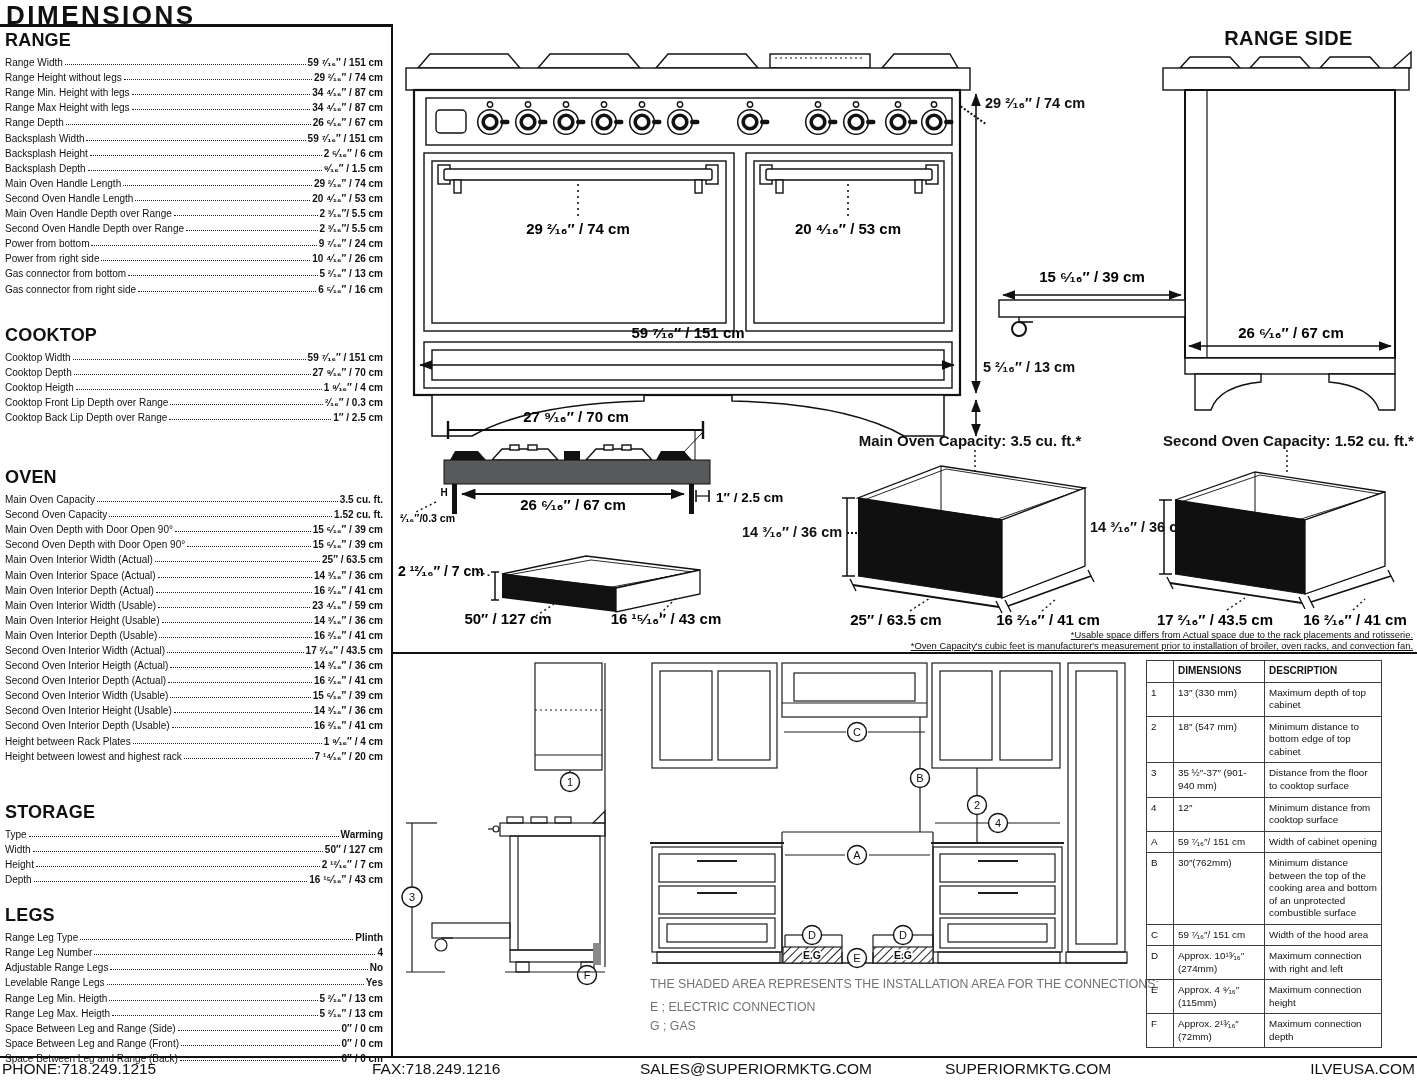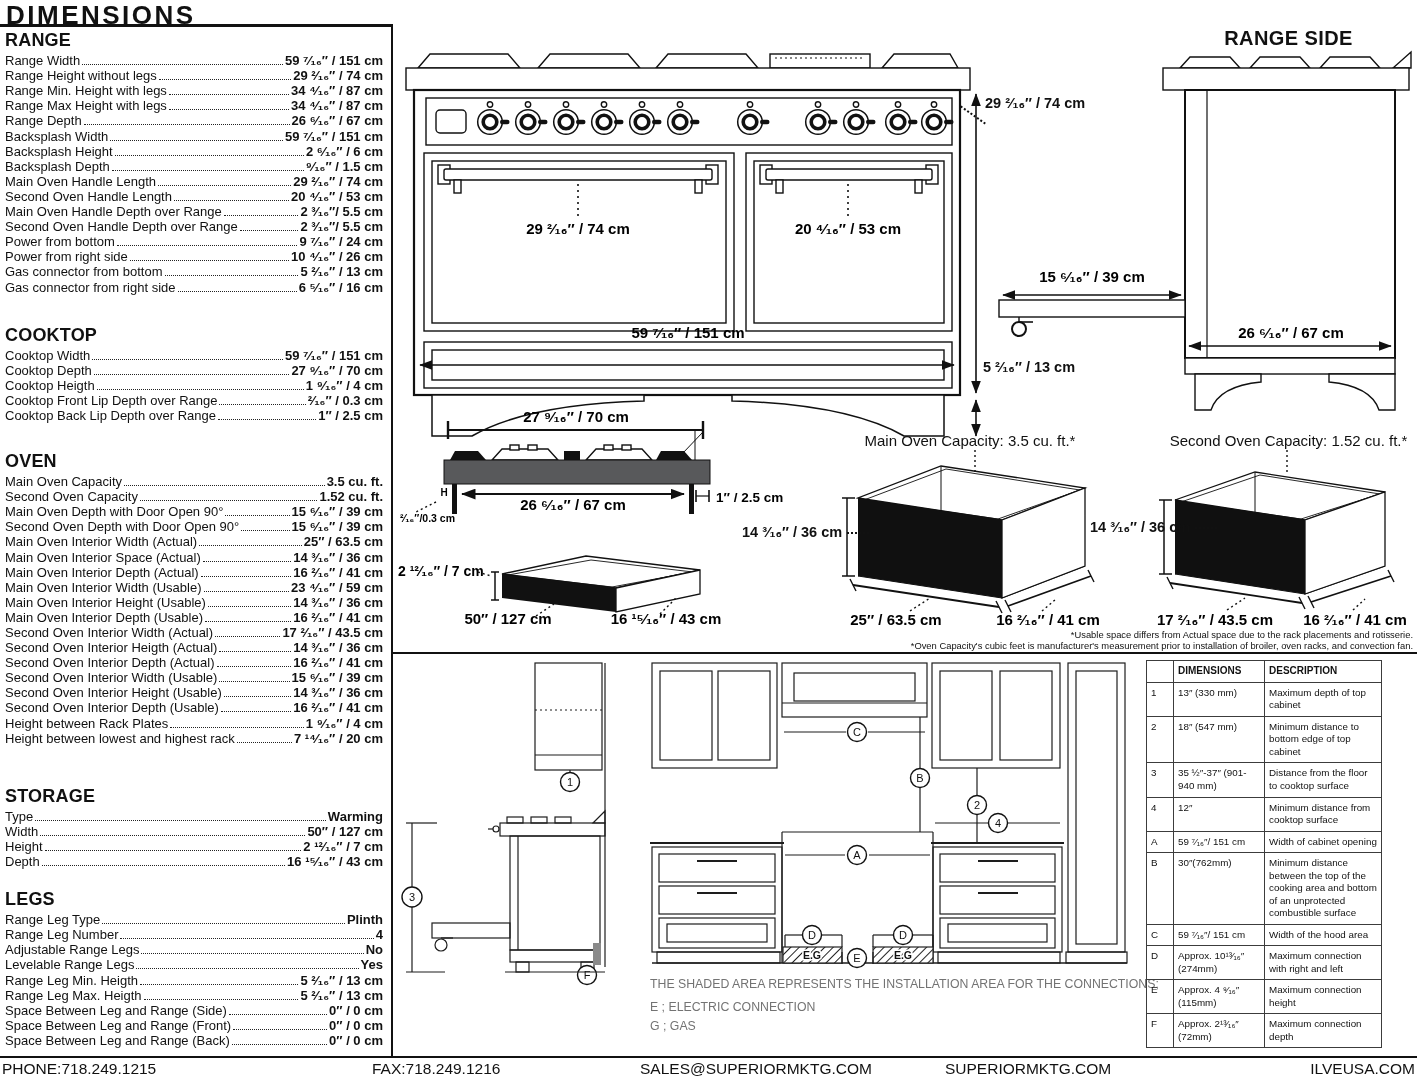--- a/index.html
+++ b/index.html
@@ -8,45 +8,45 @@
   .abs{position:absolute;}
   
   #doc-title{left:6px;top:0;font-size:26px;font-weight:bold;letter-spacing:2.5px;}
   #title-underline{left:0;top:24px;width:392px;height:3px;background:#111;}
   #vdivider{left:391px;top:24px;width:2px;height:1032px;background:#111;}
   #hdivider{left:392px;top:652px;width:1025px;height:2px;background:#111;}
   #footer-line{left:0;top:1056px;width:1417px;height:2px;background:#111;}
   
   #specs{left:5px;top:30px;width:378px;}
   .sh{font-size:18px;font-weight:bold;margin:0 0 2px 0;letter-spacing:.2px;}
-  .mt1{margin-top:30px;} .mt2{margin-top:28px;} .mt3{margin-top:40px;} .mt4{margin-top:20px;}
-  .spec-row{display:flex;align-items:flex-end;height:15.1px;font-size:13px;}
+  .mt1{margin-top:30px;} .mt2{margin-top:44px;} .mt3{margin-top:40px;} .mt4{margin-top:20px;}
+  .spec-row{display:flex;align-items:flex-end;height:15.1px;font-size:10px;}
   .spec-label{white-space:nowrap;}
   .dots{flex:1;border-bottom:1.6px dotted #222;margin:0 2px 3px 2px;min-width:8px;}
   .spec-value{white-space:nowrap;font-weight:bold;}
   
   .draw-title{font-size:20px;font-weight:bold;text-align:center;letter-spacing:.4px;}
-  .cap-title{font-size:15px;font-weight:normal;text-align:center;}
+  .cap-title{font-size:15px;font-weight:bold;text-align:center;}
   .dimlbl{position:absolute;font-weight:bold;font-size:14.5px;white-space:nowrap;}
   .dotlead{display:inline-block;width:22px;border-bottom:2px dotted #111;margin:0 0 3px 5px;}
   .dotdiag{position:absolute;border-top:2px dotted #111;}
   
   svg{position:absolute;overflow:visible;}
   svg text{font-family:"Liberation Sans","DejaVu Sans",sans-serif;}
   .ol{fill:#fff;stroke:#111;stroke-width:1.4;}
   .t{fill:none;stroke:#1d1d1d;stroke-width:1.2;}
   .dotl{stroke:#111;stroke-width:1.6;stroke-dasharray:2 4;fill:none;}
   .dotl2{stroke:#111;stroke-width:1.4;stroke-dasharray:2 3;fill:none;}
   text.dim{font-size:15px;font-weight:bold;}
   text.dimsm{font-size:10.5px;font-weight:bold;}
   .cc{fill:#fff;stroke:#111;stroke-width:1.4;}
   text.cot{font-size:11px;text-anchor:middle;fill:#111;}
   text.eg{font-size:10.5px;font-weight:bold;text-anchor:middle;fill:#111;paint-order:stroke;stroke:#fff;stroke-width:3px;}
   
-  #footnotes{left:700px;top:630px;width:713px;text-align:right;font-size:9.4px;line-height:10.8px;}
+  #footnotes{left:700px;top:630px;width:713px;text-align:right;font-size:9.4px;line-height:10.8px;text-decoration:underline;}
   .note{position:absolute;font-size:12.3px;color:#737373;}
   
   #dim-table{position:absolute;left:1146px;top:660px;width:236px;border-collapse:collapse;font-size:9.8px;line-height:1.28;}
   #dim-table th,#dim-table td{border:1.3px solid #3c3c3c;padding:4px 4px;vertical-align:top;text-align:left;font-weight:normal;}
   #dim-table th{font-weight:bold;font-size:10px;}
   #dim-table td:nth-child(1){width:18px;}
   #dim-table td:nth-child(2){width:82px;}
   
   .fitem{position:absolute;top:1060px;font-size:15.5px;white-space:nowrap;}
 </style>

